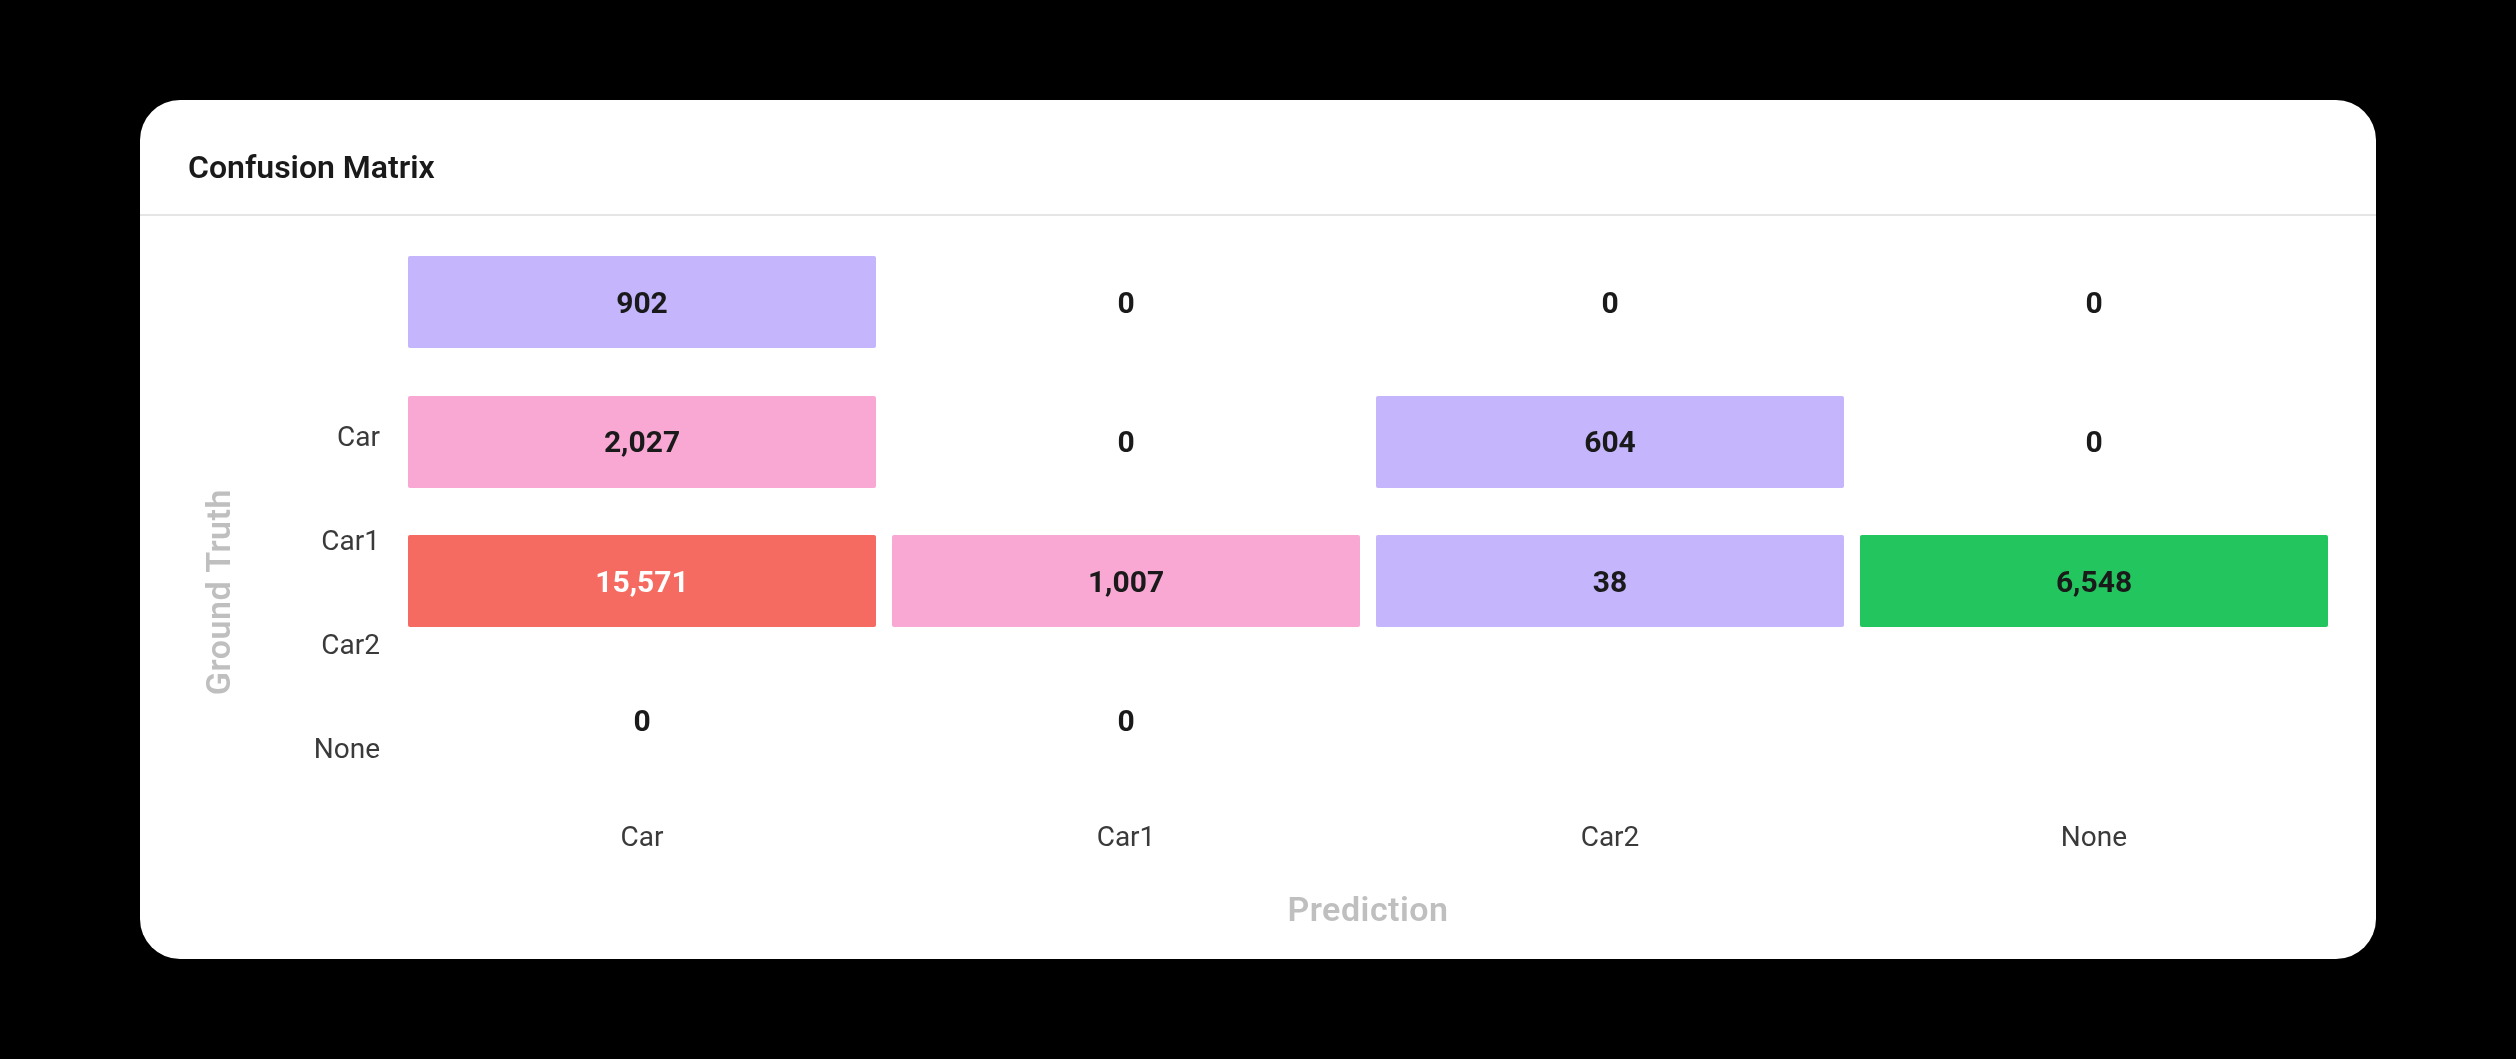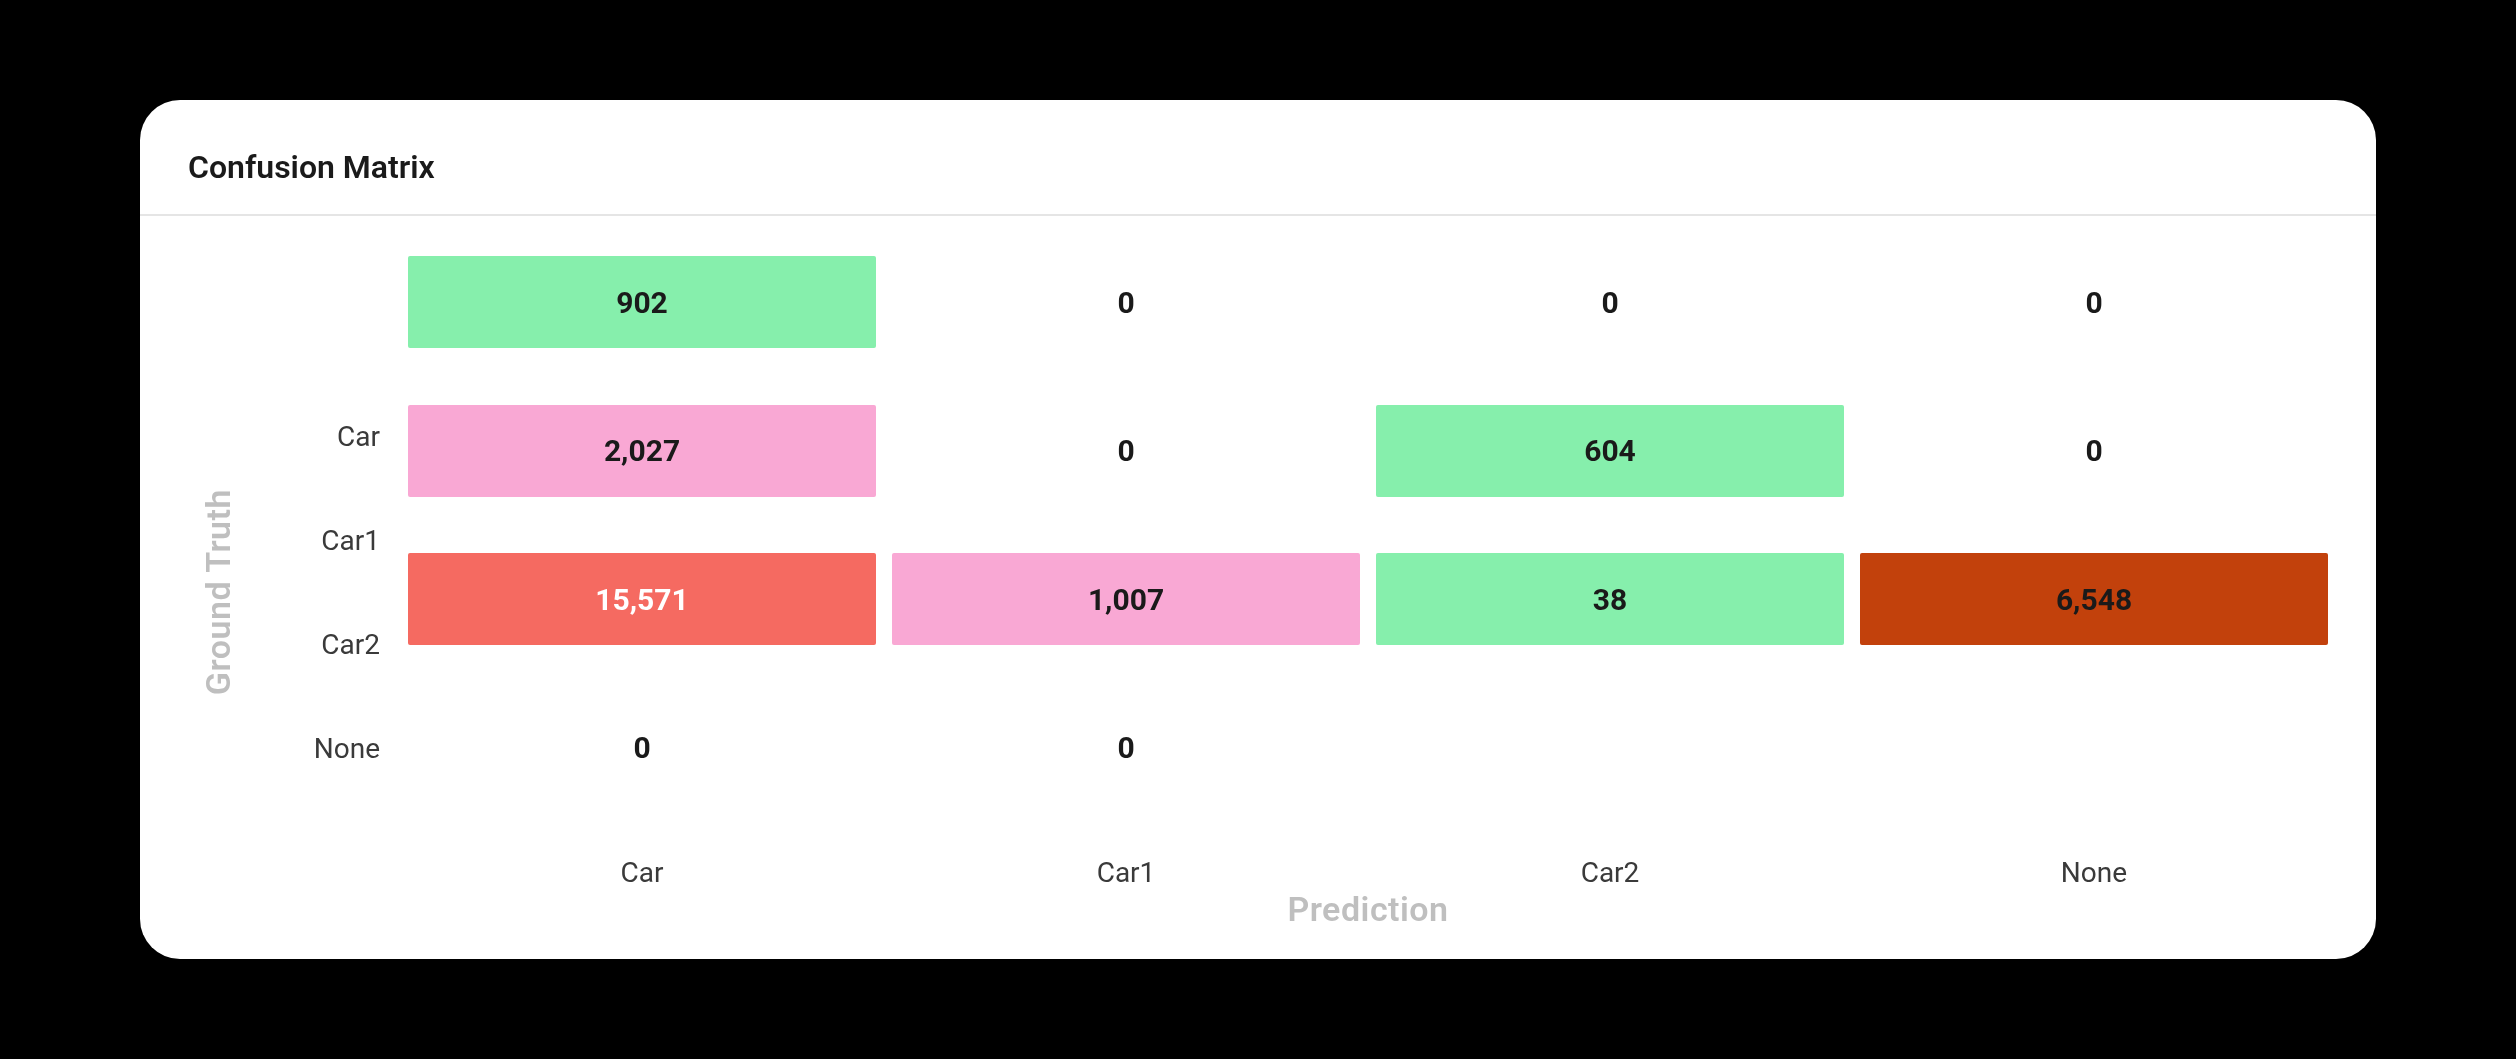--- a/index.html
+++ b/index.html
@@ -93,40 +93,41 @@
       display: flex;
       align-items: center;
       justify-content: center;
       font-size: 30px;
       font-weight: 700;
       color: #1a1a1a;
       border-radius: 2px;
       height: 92px;
     }
     .cell.heat-0 { background: #ffffff; color: #1a1a1a; }
-    .cell.heat-1 { background: #86efac; color: #1a1a1a; }
+    .cell.heat-1 { background: #c4b5fd; color: #1a1a1a; }
     .cell.heat-2 { background: #f9a8d4; color: #1a1a1a; }
-    .cell.heat-4 { background: #c2410c; color: #1a1a1a; }
+    .cell.heat-4 { background: #22c55e; color: #1a1a1a; }
     .cell.heat-5 { background: #f56a61; color: #ffffff; text-align: right; }
     .col-labels {
       display: grid;
       grid-template-columns: repeat(4, 1fr);
       gap: 12px 16px;
       margin-top: 18px;
     }
     .col-label {
       text-align: center;
       font-size: 28px;
       color: #3a3a3a;
     }
     .x-axis-label {
       text-align: center;
       font-size: 34px;
       font-weight: 600;
       color: #bfbfbf;
+      margin-top: 36px;
       letter-spacing: 0.5px;
     }
   </style>
 </head>
 <body>
 
 <div class="card">
   <div class="card-header">
     <div class="card-title">Confusion Matrix</div>
   </div>

